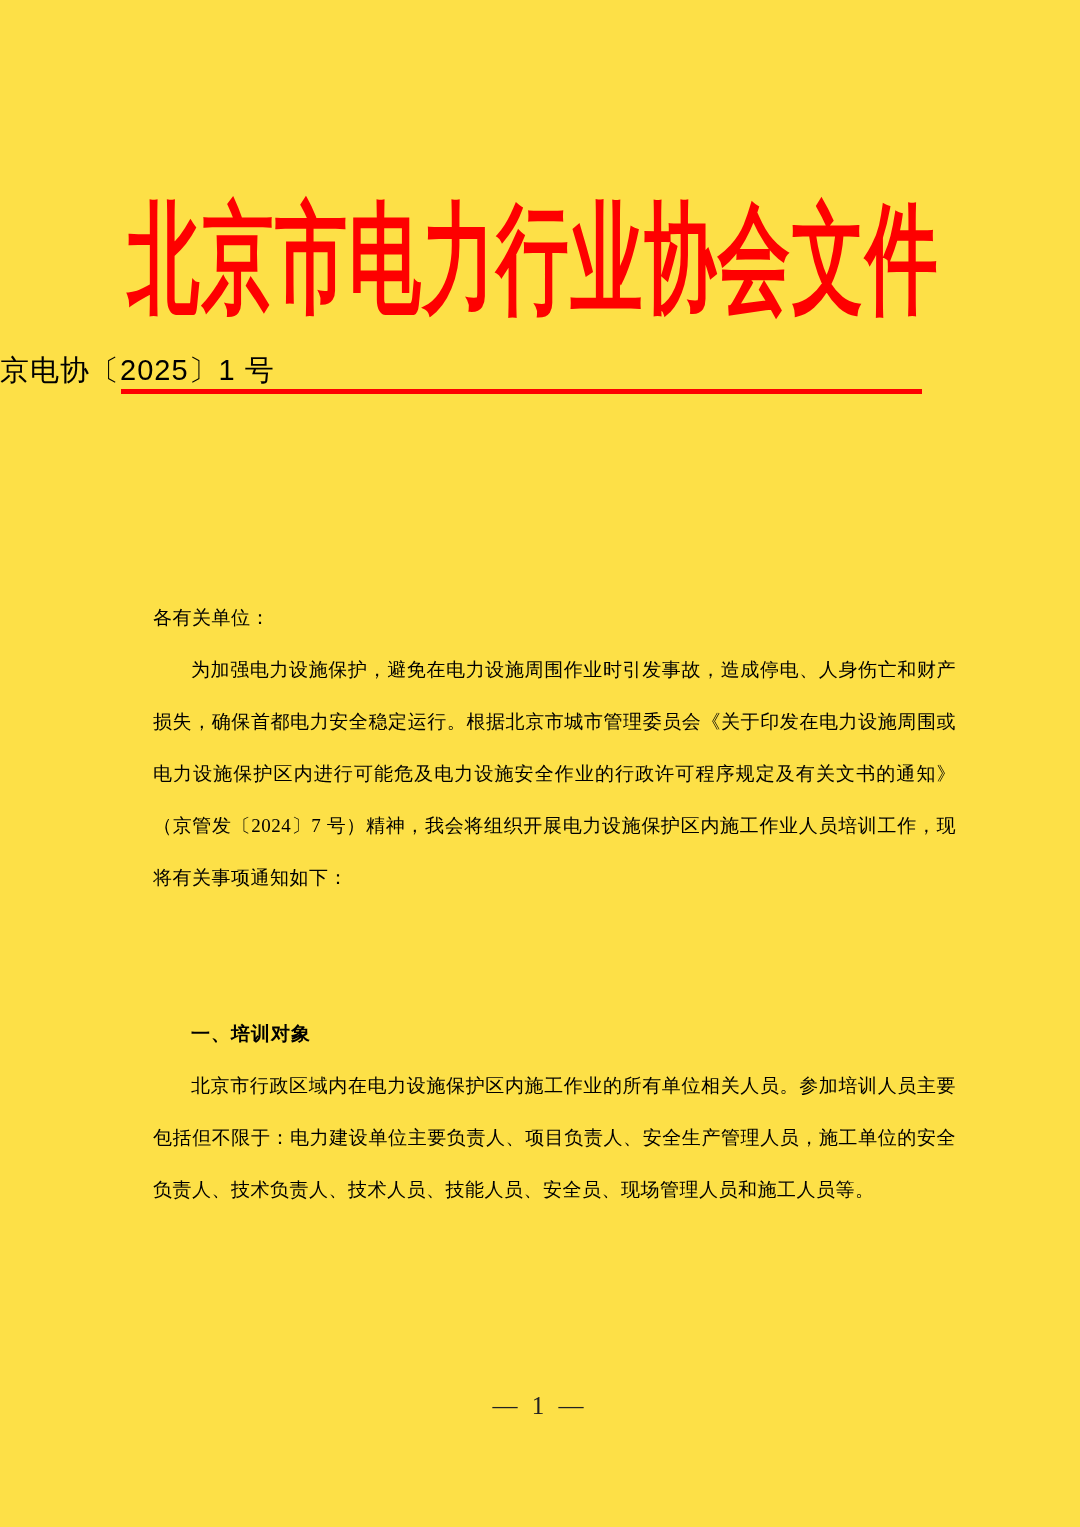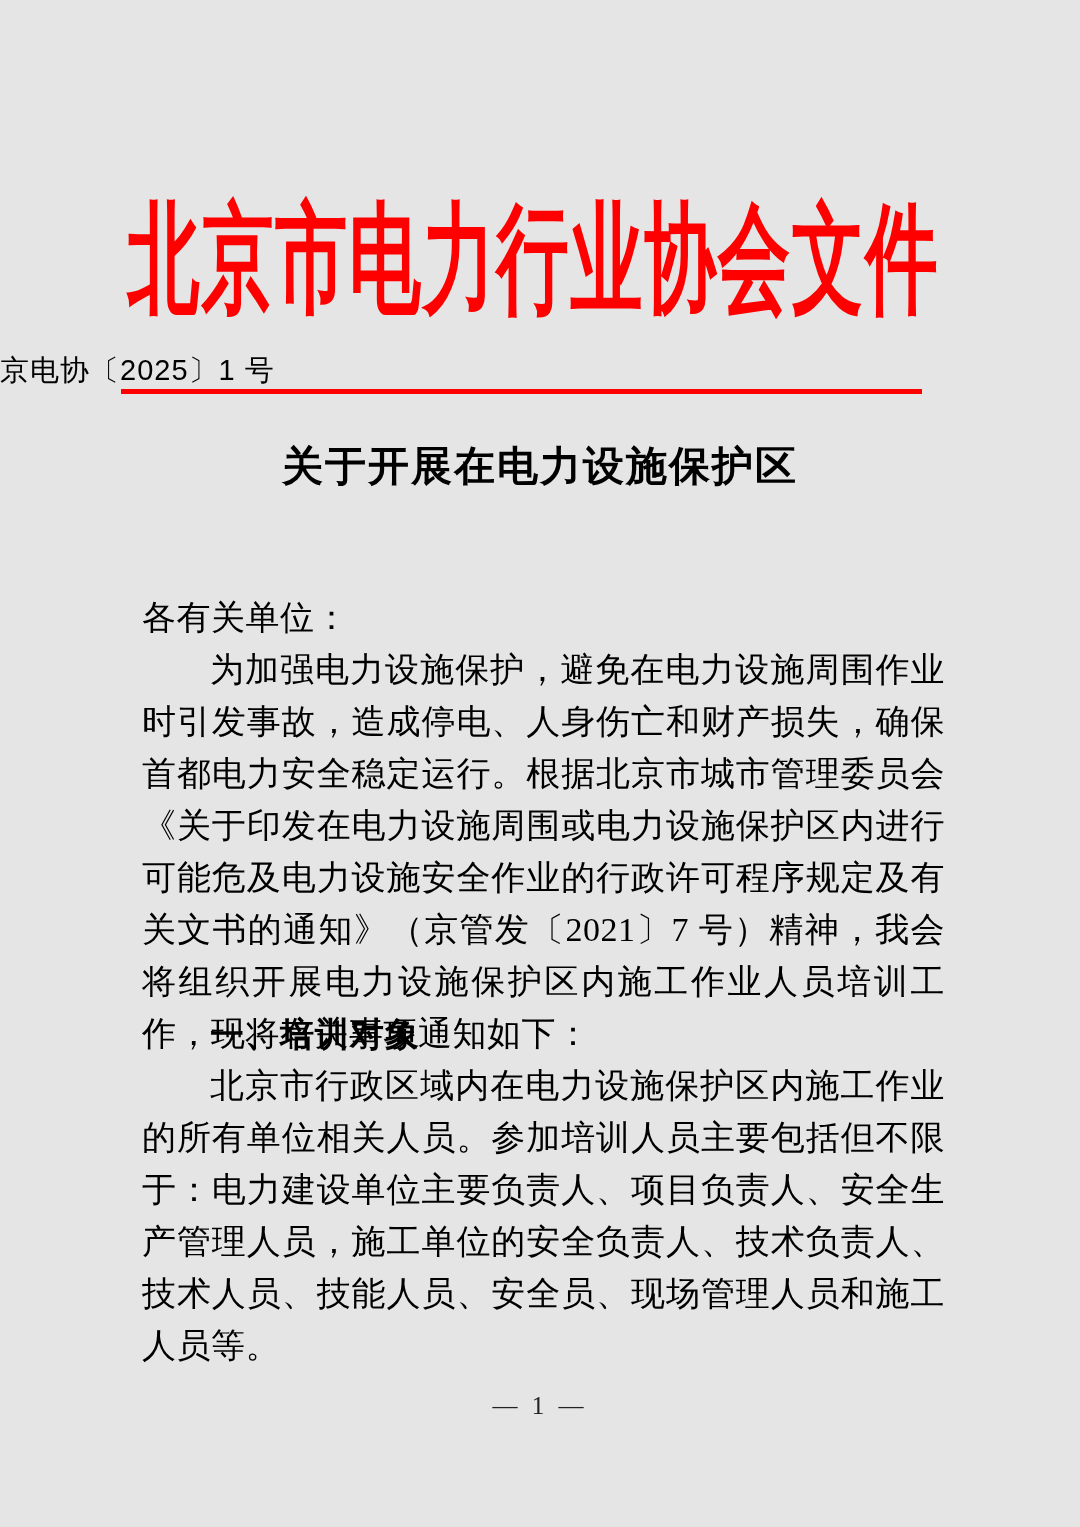--- a/index.html
+++ b/index.html
@@ -4,21 +4,21 @@
 <style>
   html, body {
     margin: 0;
     padding: 0;
     background: #ffffff;
   }
   .page {
     position: relative;
     width: 1080px;
     height: 1527px;
-    background: #e5e5e5;
+    background: #fde047;
     overflow: hidden;
     font-family: "Liberation Serif", "DejaVu Serif", serif;
     color: #000000;
   }
 
   
   .masthead {
     position: absolute;
     top: 190px;
     left: 0;
@@ -71,23 +71,23 @@
     text-align: center;
     font-weight: bold;
     font-size: 41px;
     line-height: 57px;
     letter-spacing: 2px;
   }
 
   
   .body-text {
     position: absolute;
-    left: 142px;
+    left: 153px;
     width: 803px;
-    font-size: 34px;
+    font-size: 19px;
     line-height: 52px;
     text-align: justify;
     text-justify: inter-character;
     letter-spacing: 0.5px;
   }
   .salutation   { top: 592px; }
   .para-intro   { top: 644px; text-indent: 2em; }
   .sec-heading  {
     top: 1008px;
     text-indent: 2em;
@@ -116,26 +116,25 @@
 
   <div class="masthead">
     <div class="masthead-text">北京市电力行业协会文件</div>
   </div>
 
   <div class="doc-number">京电协〔2025〕1 号</div>
 
   <div class="red-rule"></div>
 
   <div class="doc-title">
-    <div>关于开展在电力设施保护区</div>
   </div>
 
   <div class="body-text salutation">各有关单位：</div>
 
-  <div class="body-text para-intro">为加强电力设施保护，避免在电力设施周围作业时引发事故，造成停电、人身伤亡和财产损失，确保首都电力安全稳定运行。根据北京市城市管理委员会《关于印发在电力设施周围或电力设施保护区内进行可能危及电力设施安全作业的行政许可程序规定及有关文书的通知》（京管发〔2021〕7 号）精神，我会将组织开展电力设施保护区内施工作业人员培训工作，现将有关事项通知如下：</div>
+  <div class="body-text para-intro">为加强电力设施保护，避免在电力设施周围作业时引发事故，造成停电、人身伤亡和财产损失，确保首都电力安全稳定运行。根据北京市城市管理委员会《关于印发在电力设施周围或电力设施保护区内进行可能危及电力设施安全作业的行政许可程序规定及有关文书的通知》（京管发〔2024〕7 号）精神，我会将组织开展电力设施保护区内施工作业人员培训工作，现将有关事项通知如下：</div>
 
   <div class="body-text sec-heading">一、培训对象</div>
 
   <div class="body-text para-section">北京市行政区域内在电力设施保护区内施工作业的所有单位相关人员。参加培训人员主要包括但不限于：电力建设单位主要负责人、项目负责人、安全生产管理人员，施工单位的安全负责人、技术负责人、技术人员、技能人员、安全员、现场管理人员和施工人员等。</div>
 
   <div class="page-number">— 1 —</div>
 
 </div>
 
 </body></html>

